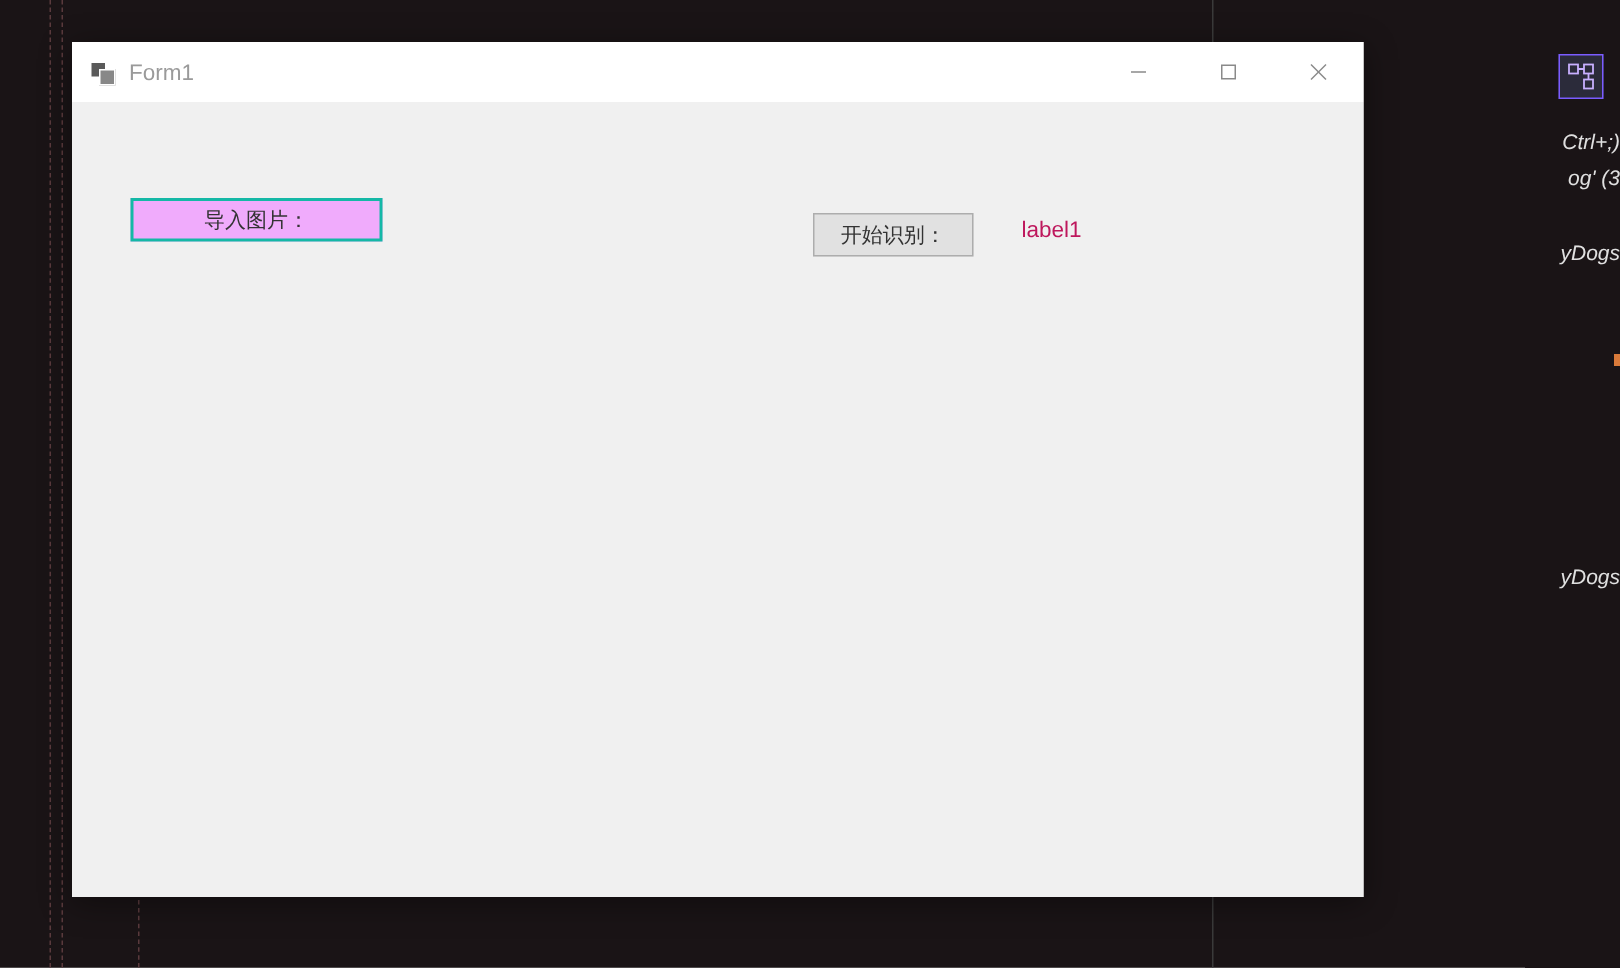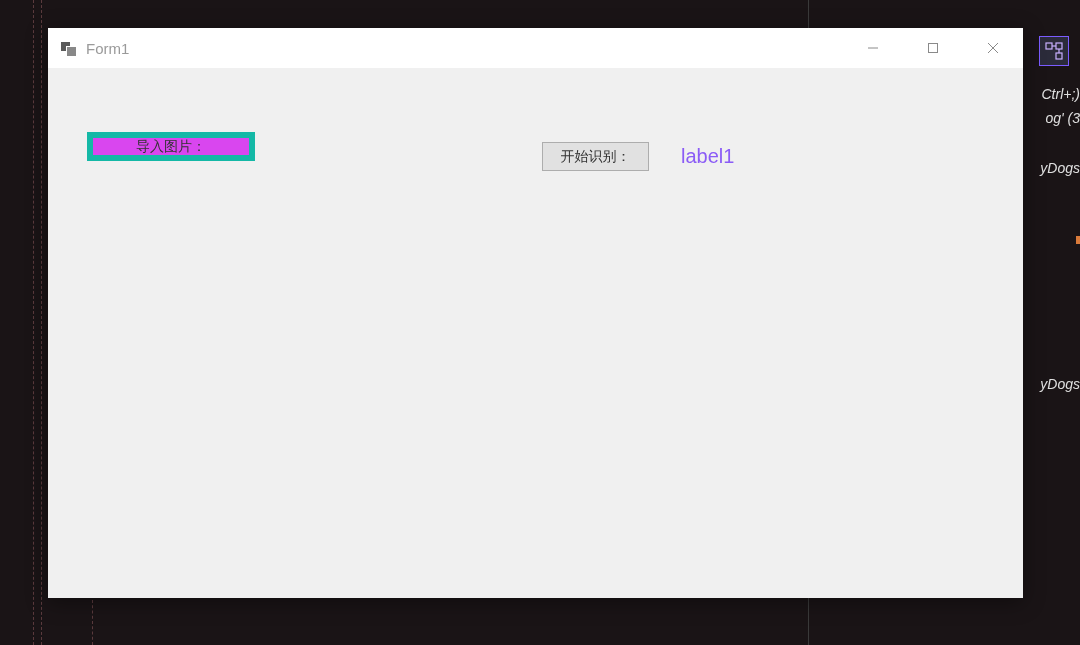--- a/index.html
+++ b/index.html
@@ -96,21 +96,21 @@
       right: 0;
       top: 236px;
       width: 4px;
       height: 8px;
       background: #d97a3a;
     }
     .form-window {
       position: absolute;
       left: 48px;
       top: 28px;
-      width: 975px;
+      width: 861px;
       height: 570px;
       background: #ffffff;
       box-shadow: 0 4px 20px rgba(0,0,0,0.4);
     }
     .form-titlebar {
       height: 40px;
       display: flex;
       align-items: center;
       background: #ffffff;
       position: relative;
@@ -181,42 +181,42 @@
       border: 1px solid #adadad;
       font-size: 14px;
       color: #333;
       display: flex;
       align-items: center;
       justify-content: center;
       cursor: default;
       font-family: "Microsoft YaHei", sans-serif;
     }
     .winforms-button.selected {
-      border: 6px solid #14b8a6;
-      background: #d946ef;
+      border: 2px solid #14b8a6;
+      background: #f0abfc;
     }
     .btn-import {
       left: 39px;
       top: 64px;
       width: 168px;
       height: 29px;
     }
     .btn-recognize {
       left: 494px;
       top: 74px;
       width: 107px;
       height: 29px;
       text-align: right;
     }
     .winforms-label {
       position: absolute;
       left: 633px;
       top: 77px;
-      font-size: 20px;
-      color: #8b5cf6;
+      font-size: 15px;
+      color: #be185d;
       font-family: "Segoe UI", sans-serif;
     }
   </style>
 </head>
 <body>
 
 <div class="ide-background">
   <div class="dashed-line-v1"></div>
   <div class="dashed-line-v2"></div>
   <div class="dashed-line-v3"></div>

